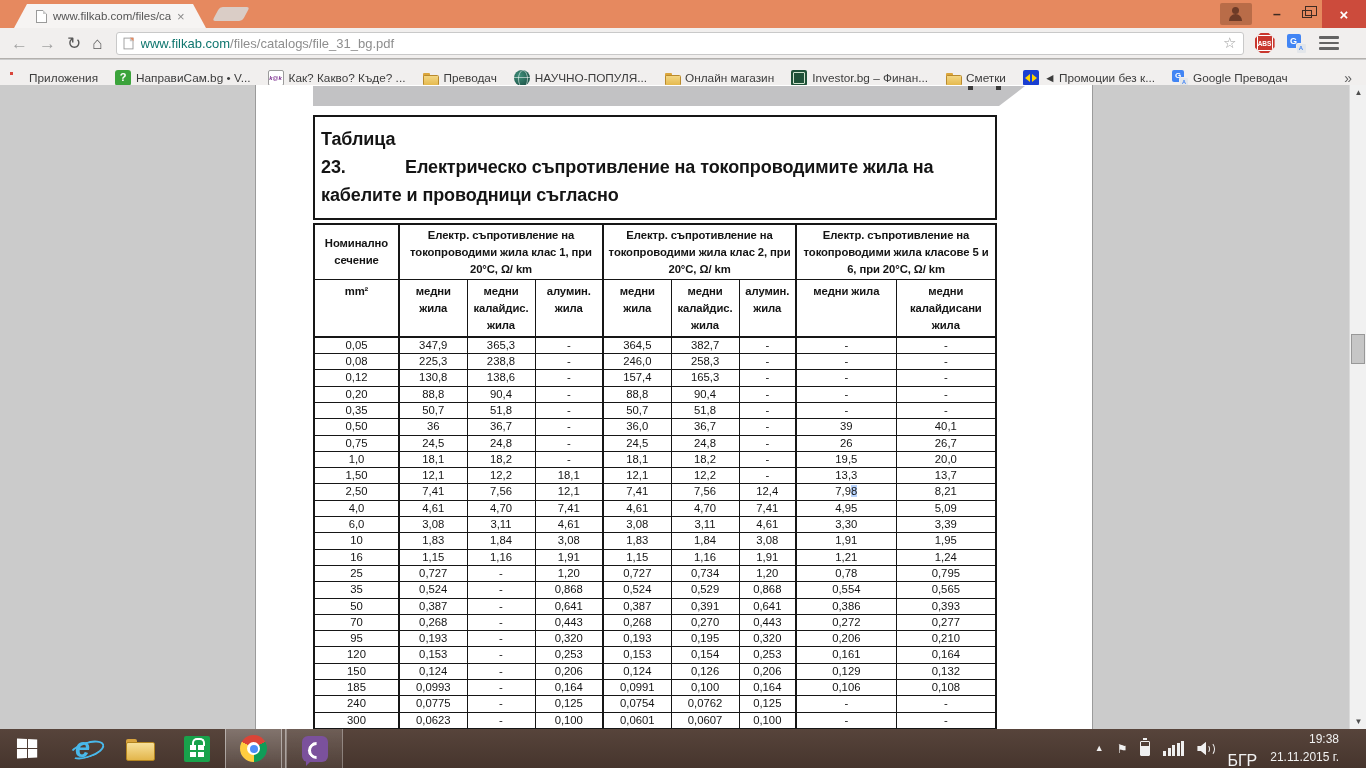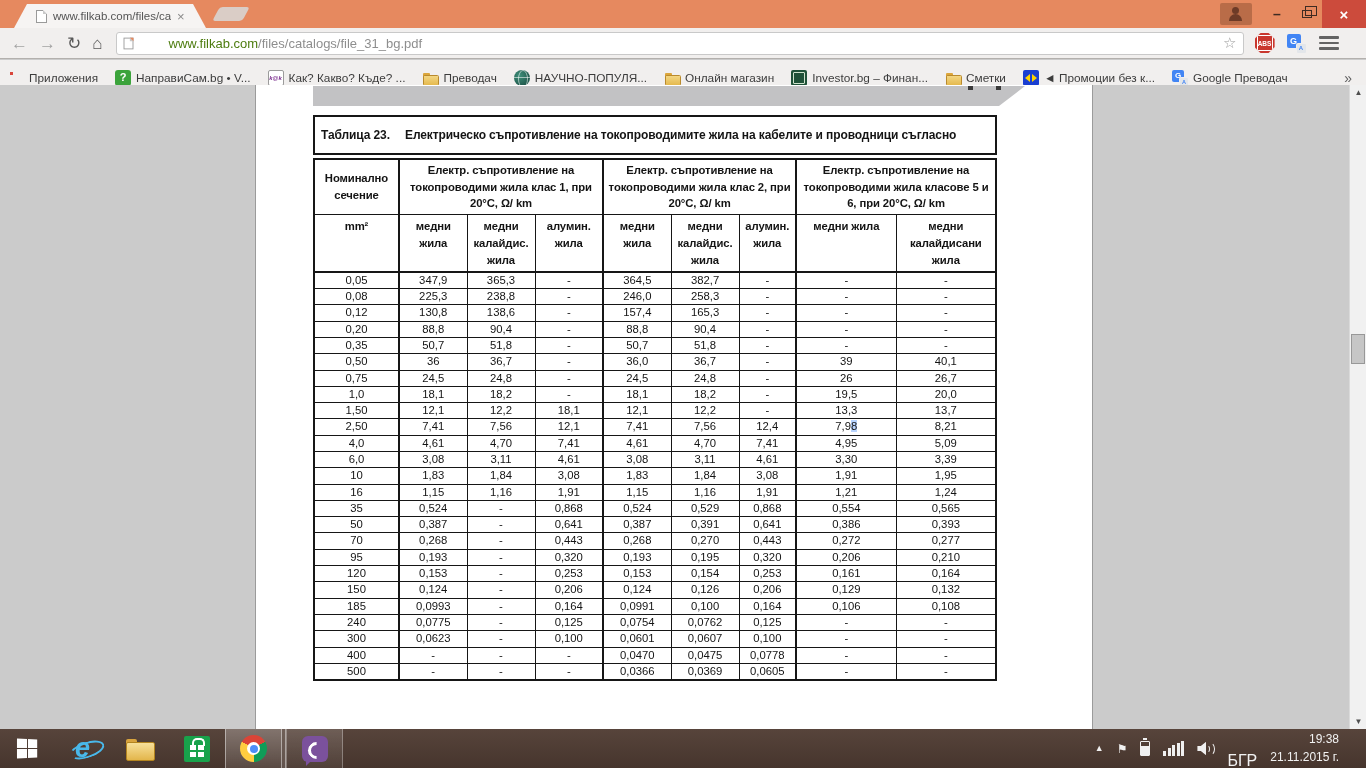--- a/index.html
+++ b/index.html
@@ -37,21 +37,21 @@
 
   .toolbar { position:absolute; left:0; top:28px; width:1366px; height:31px; background:#F1EFEE;
     border-bottom:1px solid #B3B0AD; display:flex; align-items:center; }
   .nav-ico { font-size:17px; line-height:1; margin-left:11px; }
   .ico-back,.ico-forward { color:#A3A3A3; }
   .ico-reload,.ico-home { color:#585858; }
   .omnibox { margin-left:13px; width:1128px; height:23px; background:#FFF; border:1px solid #C9C9C9;
     border-radius:3px; display:flex; align-items:center; padding:0 6px; }
   .omnibox .doc-ico { transform:scale(.9); }
   .url-text { font-size:13px; margin-left:7px; flex:1; white-space:nowrap; overflow:hidden; }
-  .url-domain { color:#4d7c0f;margin-left:28px; }
+  .url-domain { color:#0f766e; }
   .url-path { color:#8E8E8E; }
   .ico-star { color:#9B9B9B; font-size:15px; }
   .ext-abs { width:20px; height:20px; margin-left:11px; background:#C9372E;
     clip-path:polygon(30% 0,70% 0,100% 30%,100% 70%,70% 100%,30% 100%,0 70%,0 30%);
     display:flex; align-items:center; justify-content:center;
     color:#fff; font-size:6.5px; font-weight:bold; box-shadow:inset 0 0 0 2px #C9372E, inset 0 0 0 3px #fff; }
   .tr-ico { position:relative; width:19px; height:19px; margin-left:12px; }
   .tr-ico .g-sq { position:absolute; left:0; top:0; width:14px; height:14px; background:#4285F4;
     border-radius:2px; color:#fff; font-size:9px; font-weight:bold; text-align:center; line-height:14px; }
   .tr-ico .a-sq { position:absolute; right:0; bottom:0; width:9px; height:9px; background:#E3E6EA;
@@ -106,21 +106,21 @@
   
   .content { position:absolute; left:0; top:85px; width:1366px; height:645px; background:#CBCBCB; }
   .page { position:absolute; left:255px; top:0; width:838px; height:645px; background:#FFF;
     border-left:1px solid #9B9B9B; border-right:1px solid #9B9B9B; }
   .ribbon { position:absolute; left:57px; top:1px; width:712px; height:20px; background:#C2C2C4;
     clip-path:polygon(0 0, 100% 0, calc(100% - 26px) 100%, 0 100%); }
   .remnant { position:absolute; top:1px; width:5px; height:4px; background:#3A3A3A; }
   .remnant.r1 { left:712px; } .remnant.r2 { left:740px; }
 
   .doc-table-wrap { position:absolute; left:57px; top:30px; width:684px; color:#141414; }
-  .title-box { border:2px solid #161616; padding:9px 10px 8px 6px; font-size:12px; font-weight:bold;
+  .title-box { border:2px solid #161616; padding:9px 10px 8px 6px; font-size:18px; font-weight:bold;
     line-height:1.55; margin-bottom:3px; letter-spacing:-.1px; }
   .title-box .t-label { display:inline-block; width:84px; }
   .title-box .t-line2 { display:block; margin-left:84px; }
   table.grid { border-collapse:collapse; width:684px; table-layout:fixed; }
   table.grid, table.grid th, table.grid td { border:1px solid #161616; }
   table.grid { border-width:2px; }
   table.grid th { font-size:11.3px; font-weight:bold; line-height:1.5; vertical-align:middle;
     letter-spacing:-.1px; padding:2px 4px; }
   tr.grp-row th { height:56px; }
   tr.sub-row th { height:50px; vertical-align:top; padding-top:3px; }
@@ -477,20 +477,31 @@
               <td class="gb">1,15</td>
               <td>1,16</td>
               <td>1,91</td>
               <td class="gb">1,15</td>
               <td>1,16</td>
               <td>1,91</td>
               <td class="gb">1,21</td>
               <td>1,24</td>
             </tr>
             <tr>
+              <td>25</td>
+              <td class="gb">0,727</td>
+              <td>-</td>
+              <td>1,20</td>
+              <td class="gb">0,727</td>
+              <td>0,734</td>
+              <td>1,20</td>
+              <td class="gb">0,78</td>
+              <td>0,795</td>
+            </tr>
+            <tr>
               <td>35</td>
               <td class="gb">0,524</td>
               <td>-</td>
               <td>0,868</td>
               <td class="gb">0,524</td>
               <td>0,529</td>
               <td>0,868</td>
               <td class="gb">0,554</td>
               <td>0,565</td>
             </tr>

